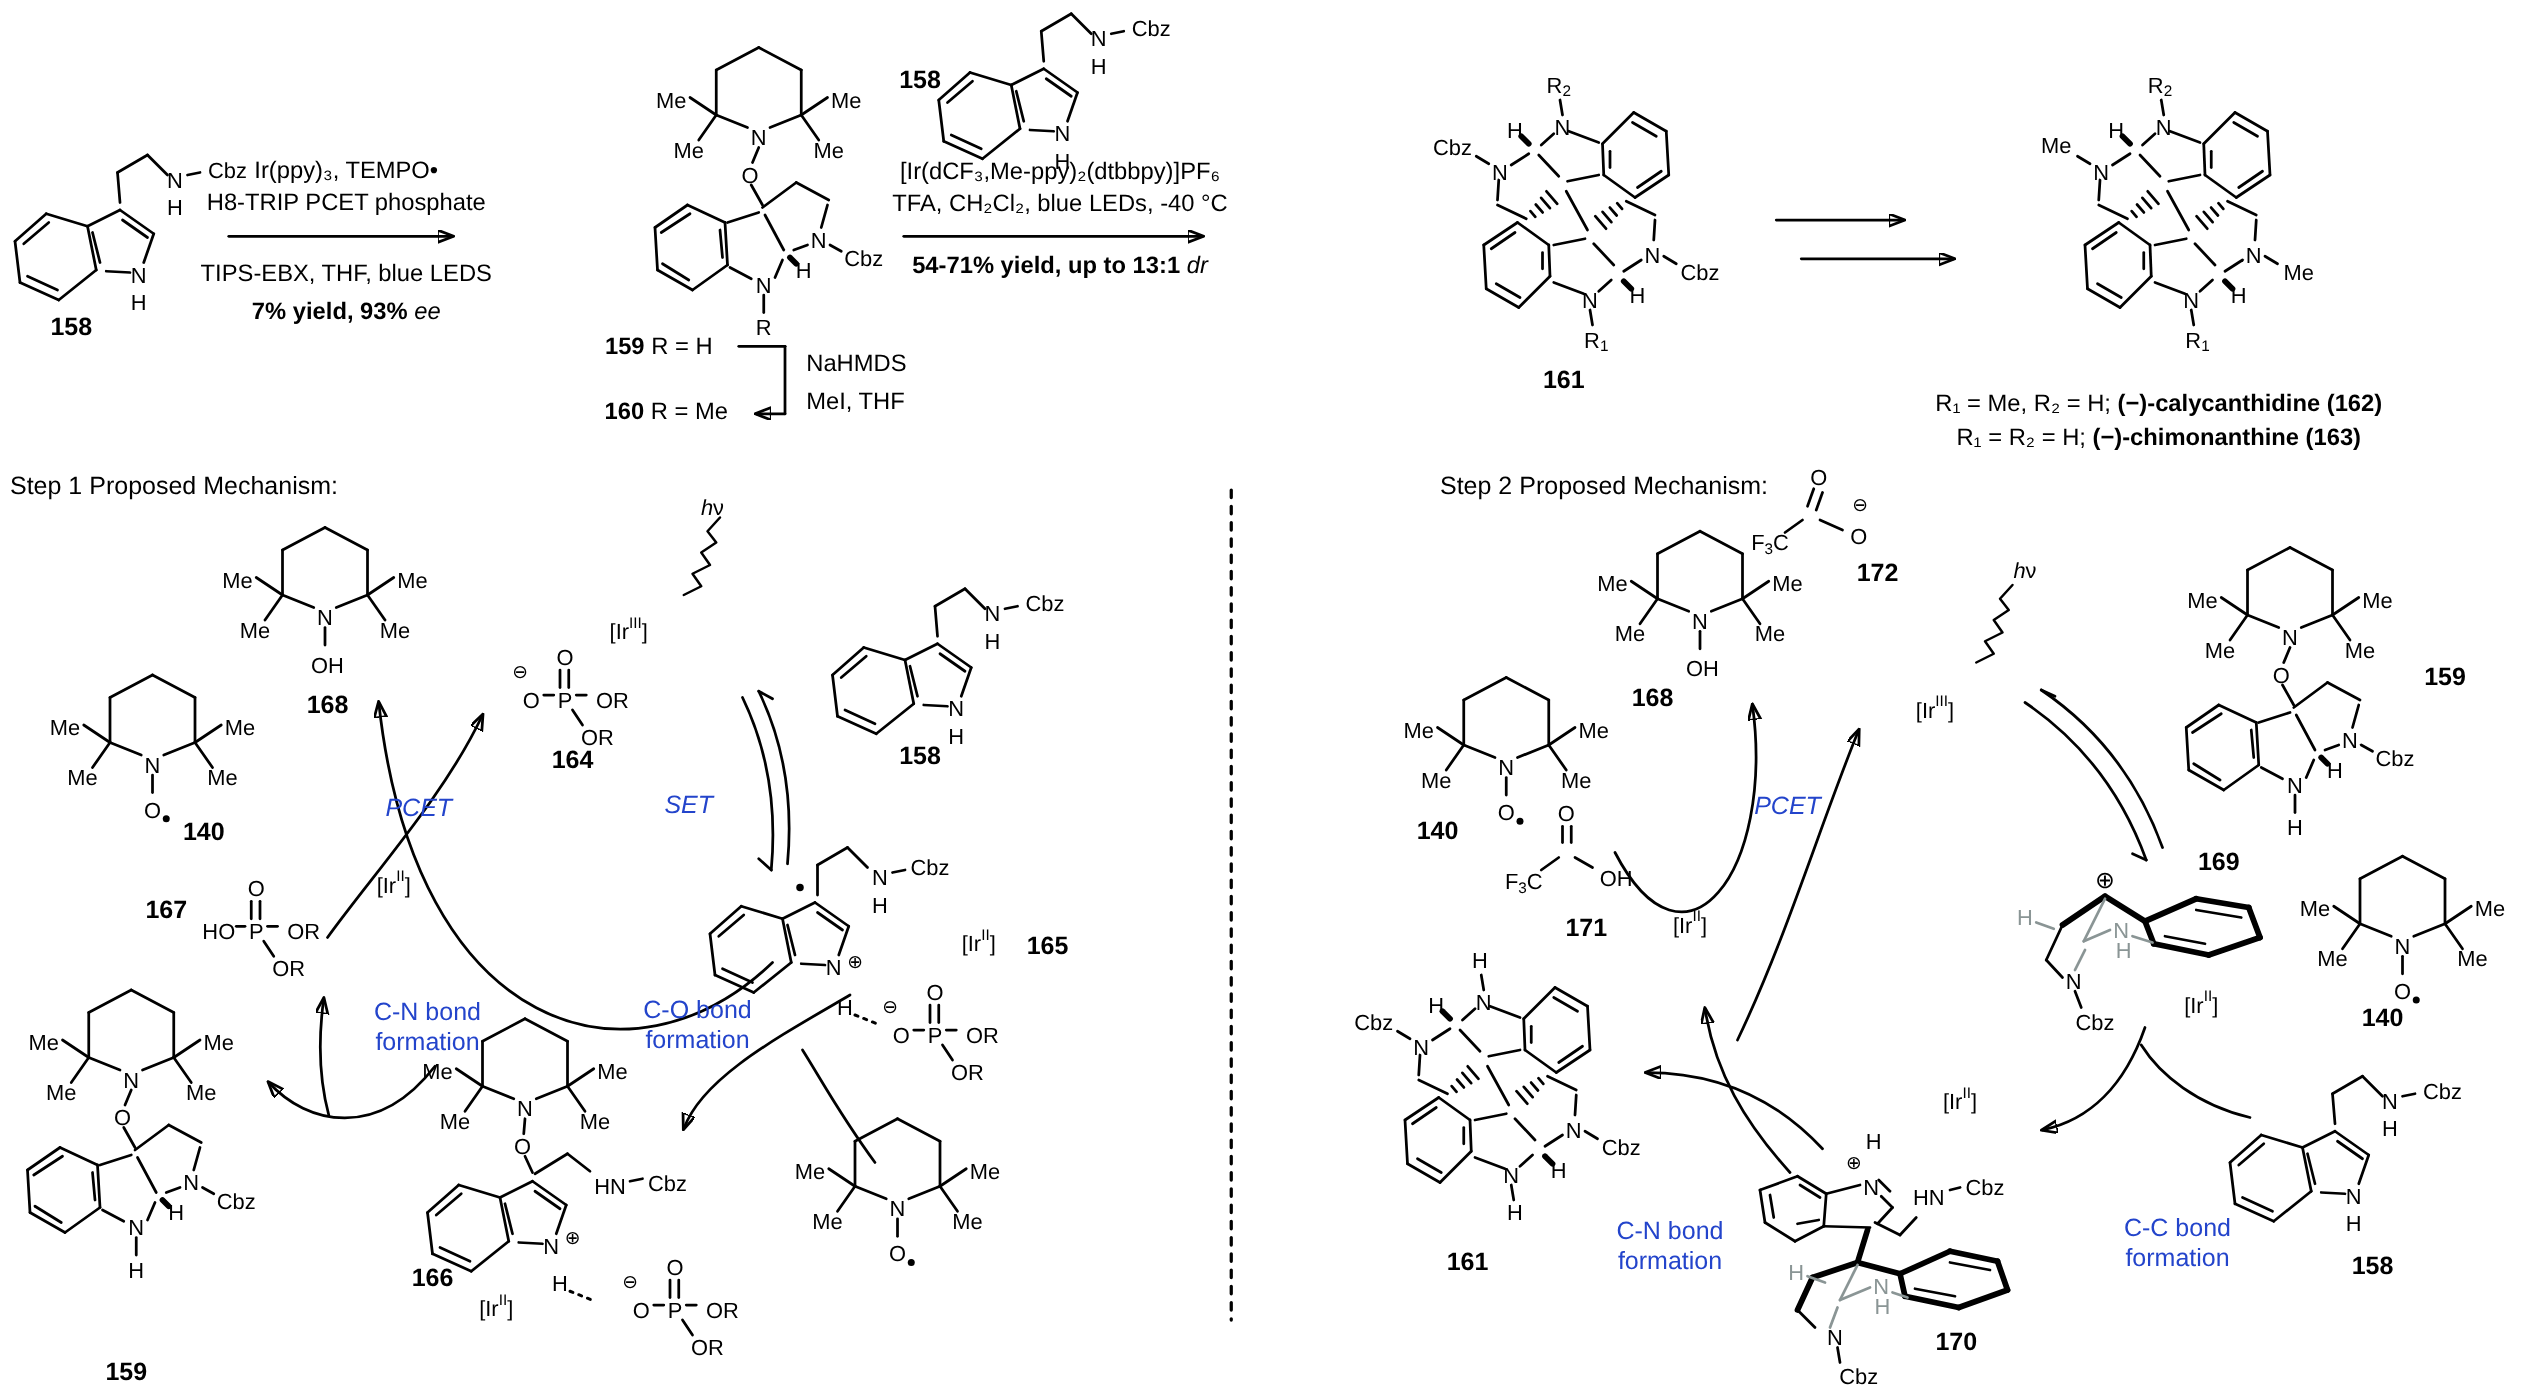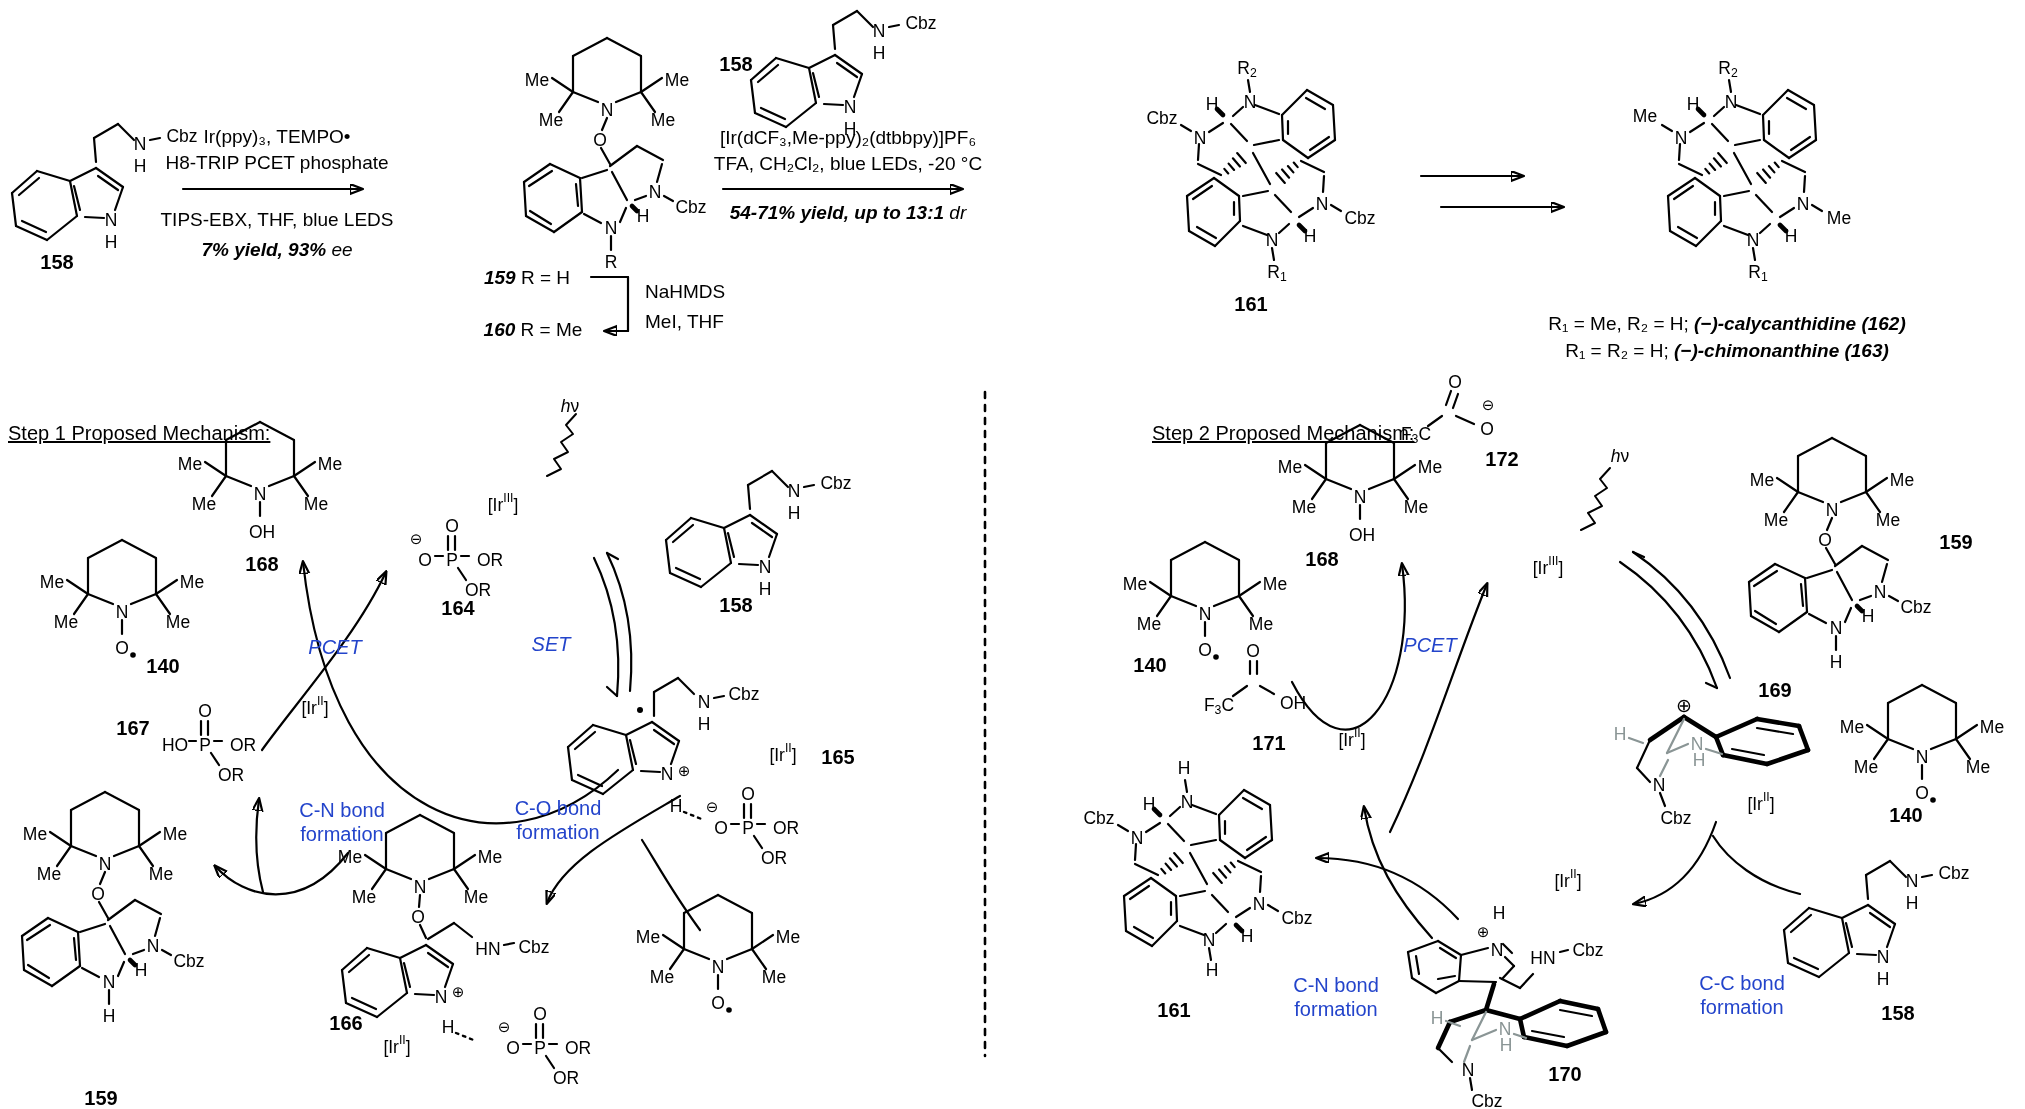--- a/index.html
+++ b/index.html
@@ -15,23 +15,23 @@
   svg text{font-family:"Liberation Sans",sans-serif;font-size:17.5px;fill:#000;
            text-anchor:middle;stroke:none;}
   svg text.num{font-weight:bold;font-size:20px;}
   svg text.sym{font-size:15px;}
   svg text.sym2{font-size:19px;}
   svg text.blu{fill:#2344cb;font-size:20px;}
   svg text.blui{fill:#2344cb;font-size:20px;font-style:italic;}
   svg text.gt{fill:#8a9595;}
   .txt{position:absolute;white-space:nowrap;font-size:19px;line-height:1.1;text-align:center;}
   .ctr{transform:translateX(-50%);}
-  .b{font-weight:bold;font-style:italic;}
+  .b{font-weight:bold;}
   .bi{font-weight:normal;font-style:italic;}
-  .hdr{font-size:20px;text-decoration:underline;margin-top:44px;}
+  .hdr{font-size:20px;}
 </style>
 </head>
 <body>
 
 <div id="fig">
   <svg id="scheme-svg" width="2025" height="1109" viewBox="0 0 2025 1109">
       <defs>
         <marker id="ah" markerWidth="14" markerHeight="12" refX="12" refY="5" orient="auto" markerUnits="userSpaceOnUse">
           <path d="M0,0 L13,5 L0,10 Z" fill="#000" stroke="none"></path>
         </marker>
@@ -861,21 +861,21 @@
   <div class="txt hdr" style="left:1152px;top:378px">Step 2 Proposed Mechanism:</div>
 
   <div class="txt ctr" style="left:277px;top:127px">Ir(ppy)₃, TEMPO•</div>
   <div class="txt ctr" style="left:277px;top:153px">H8-TRIP PCET phosphate</div>
   <div class="txt ctr" style="left:277px;top:210px">TIPS-EBX, THF, blue LEDS</div>
   <div class="txt ctr" style="left:277px;top:240px">
     <span class="b">7% yield, 93% </span><span class="bi">ee</span>
   </div>
 
   <div class="txt ctr" style="left:848px;top:128px">[Ir(dCF₃,Me-ppy)₂(dtbbpy)]PF₆</div>
-  <div class="txt ctr" style="left:848px;top:154px">TFA, CH₂Cl₂, blue LEDs, -20 °C</div>
+  <div class="txt ctr" style="left:848px;top:154px">TFA, CH₂Cl₂, blue LEDs, -40 °C</div>
   <div class="txt ctr" style="left:848px;top:203px">
     <span class="b">54-71% yield, up to 13:1 </span><span class="bi">dr</span>
   </div>
 
   <div class="txt ctr" style="left:527px;top:268px">
     <span class="b">159</span><span> R = H</span>
   </div>
   <div class="txt ctr" style="left:533px;top:320px">
     <span class="b">160</span><span> R = Me</span>
   </div>

